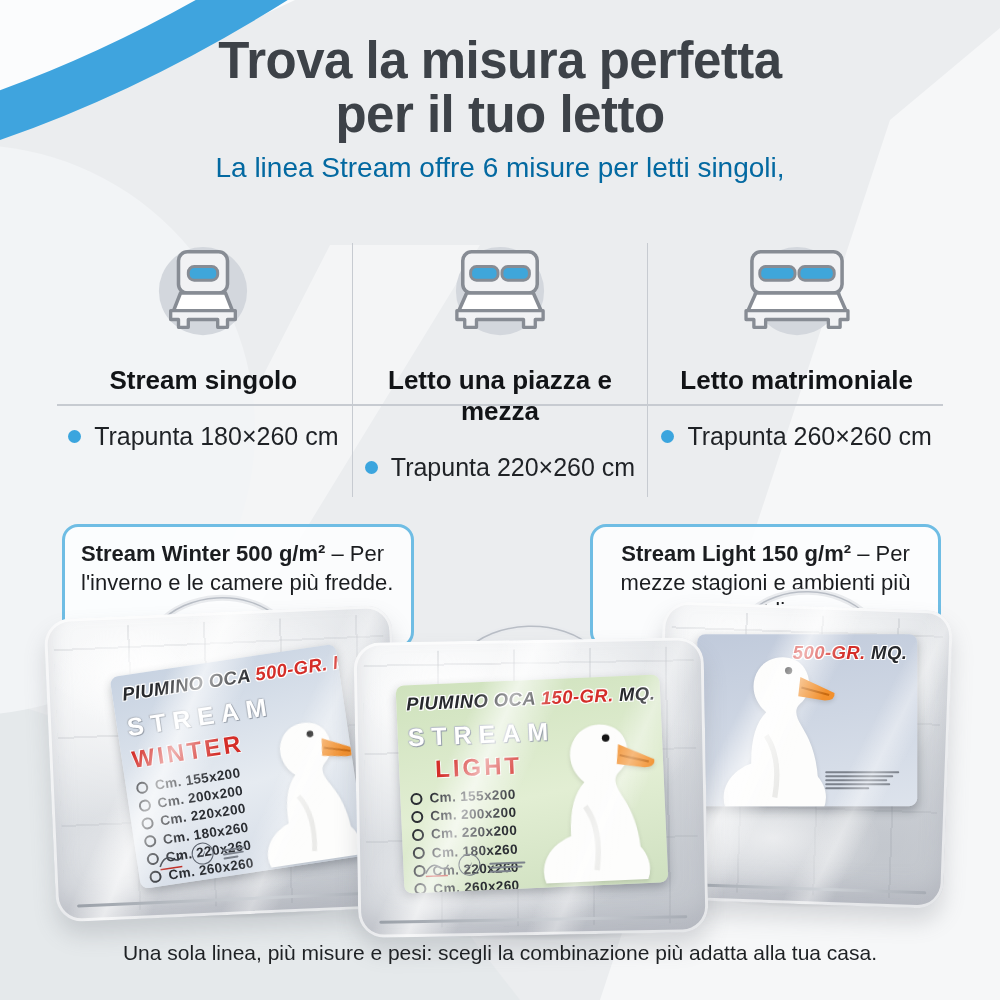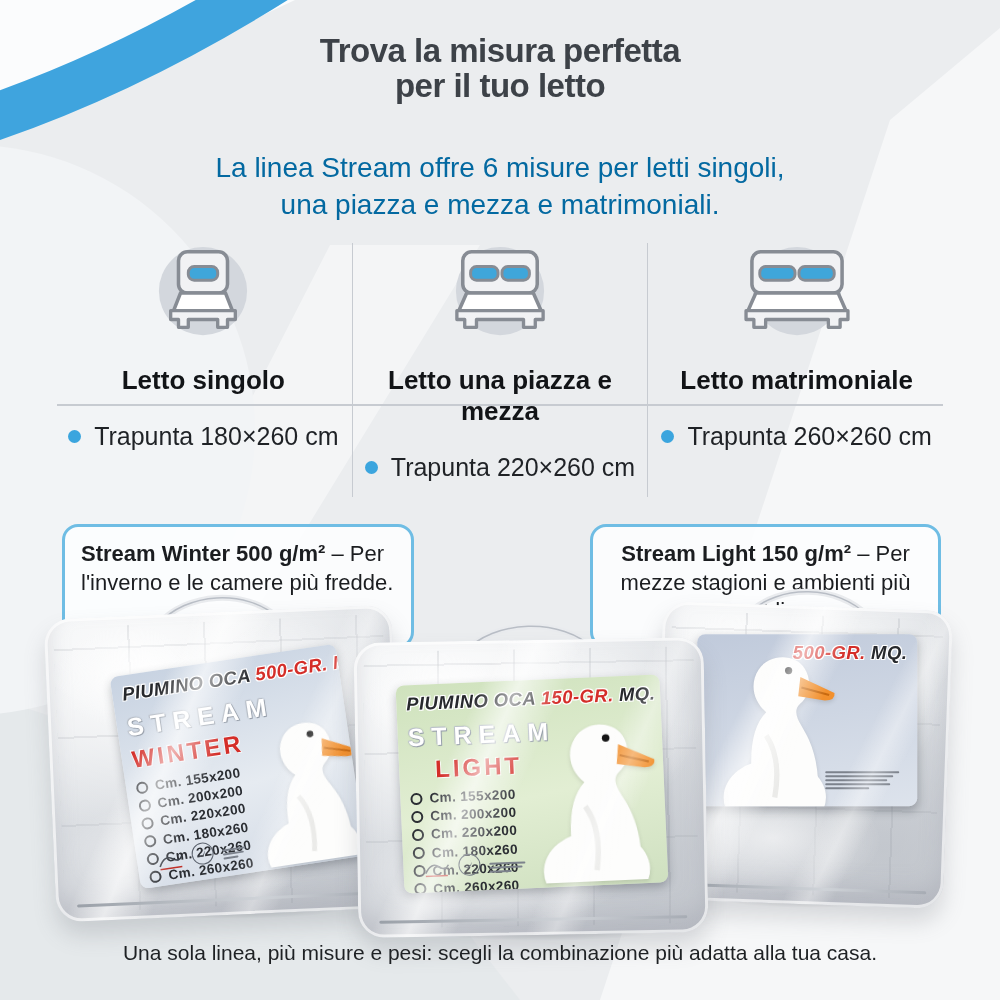--- a/index.html
+++ b/index.html
@@ -5,21 +5,21 @@
   html,body{margin:0;padding:0;background:#dfe1e4;}
   .stage{
     position:relative;width:1000px;height:1000px;overflow:hidden;
     font-family:"Liberation Sans",sans-serif;background:#ebedef;
   }
   .bg{position:absolute;inset:0;z-index:0;}
 
   
   .title{
     position:absolute;top:34px;left:0;right:0;z-index:5;
-    text-align:center;font-size:33px;font-weight:bold;color:#3d4248;
+    text-align:center;font-size:51px;font-weight:bold;color:#3d4248;
     line-height:1.05;letter-spacing:-.5px;
   }
   .subtitle{
     position:absolute;top:150px;left:0;right:0;z-index:5;
     text-align:center;font-size:28px;color:#0369a1;line-height:1.32;
   }
 
   
   .size-table{position:absolute;left:55px;top:243px;width:890px;height:254px;z-index:5;display:flex;}
   .size-col{width:33.333%;position:relative;box-sizing:border-box;}
@@ -128,37 +128,36 @@
     <polygon points="0,0 295,0 0,138" fill="#fbfcfd"></polygon>
     <path d="M 288,-28 Q 132,72 -26,124" stroke="#3fa4de" stroke-width="47" fill="none"></path>
   </svg>
 
   <div class="title">
     <div>Trova la misura perfetta</div>
     <div>per il tuo letto</div>
   </div>
   <div class="subtitle">
     <div>La linea Stream offre 6 misure per letti singoli,</div>
-    <div>una piazza e mezza e matrimoniali.</div>
   </div>
 
   <div class="size-table">
     <div class="table-hline"></div>
 
     <div class="size-col">
       <div class="col-icon">
         <svg viewBox="0 0 120 100" width="118" height="98">
           <circle cx="60" cy="47" r="45" fill="#d3d7dd"></circle>
           <rect x="35" y="7" width="50" height="42" rx="9" fill="#f1f2f4" stroke="#878c94" stroke-width="3.6"></rect>
           <rect x="45" y="22" width="30" height="14" rx="6" fill="#3fa6da" stroke="#878c94" stroke-width="3"></rect>
           <path d="M37 49 H83 L90 67 H30 Z" fill="#ffffff" stroke="#878c94" stroke-width="3.6" stroke-linejoin="round"></path>
           <path d="M27 67 H93 V76 H85 V84 H75 V76 H45 V84 H35 V76 H27 Z" fill="#f1f2f4" stroke="#878c94" stroke-width="3.4" stroke-linejoin="round"></path>
         </svg>
       </div>
-      <div class="col-label">Letto singolo</div>
+      <div class="col-label">Stream singolo</div>
       <div class="col-items">
         <div class="size-item">
           <span class="dot"></span>
           <span>Trapunta 180×260 cm</span>
         </div>
       </div>
     </div>
 
     <div class="size-col mid">
       <div class="col-icon">

